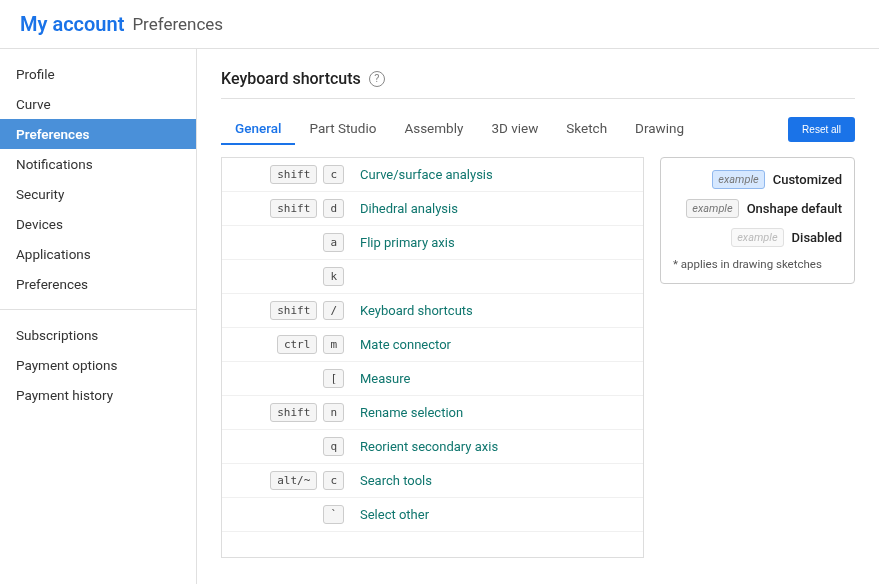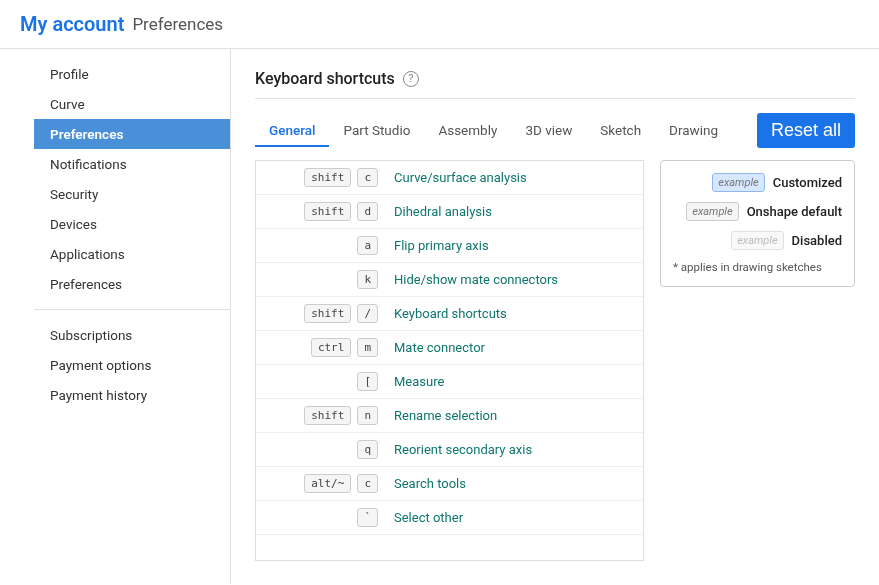--- a/index.html
+++ b/index.html
@@ -26,21 +26,20 @@
 
     .header-title {
       color: #555;
       font-size: 17px;
       font-weight: 400;
     }
 
     .layout {
       display: flex;
       height: calc(585px - 50px);
-      padding-left: 34px;
     }
 
     .sidebar {
       width: 197px;
       border-right: 1px solid #e0e0e0;
       padding: 10px 0;
       flex-shrink: 0;
     }
 
     .sidebar-section {
@@ -127,21 +126,21 @@
       font-weight: 500;
     }
 
     .reset-btn {
       background: #1a73e8;
       color: #fff;
       border: none;
       padding: 7px 14px;
       border-radius: 3px;
       cursor: pointer;
-      font-size: 18px;
+      font-size: 10px;
       font-weight: 500;
       margin-left: auto;
     }
 
     .shortcuts-area {
       display: flex;
       gap: 16px;
     }
 
     .shortcuts-table-wrap {
@@ -322,21 +321,20 @@
           <div class="shortcut-row">
             <div class="keys-area">
               <span class="key">a</span>
             </div>
             <span class="shortcut-name">Flip primary axis</span>
           </div>
           <div class="shortcut-row">
             <div class="keys-area">
               <span class="key">k</span>
             </div>
-            <span class="shortcut-name">Hide/show mate connectors</span>
           </div>
           <div class="shortcut-row">
             <div class="keys-area">
               <span class="key">shift</span>
               <span class="key-plus"></span>
               <span class="key">/</span>
             </div>
             <span class="shortcut-name">Keyboard shortcuts</span>
           </div>
           <div class="shortcut-row">

